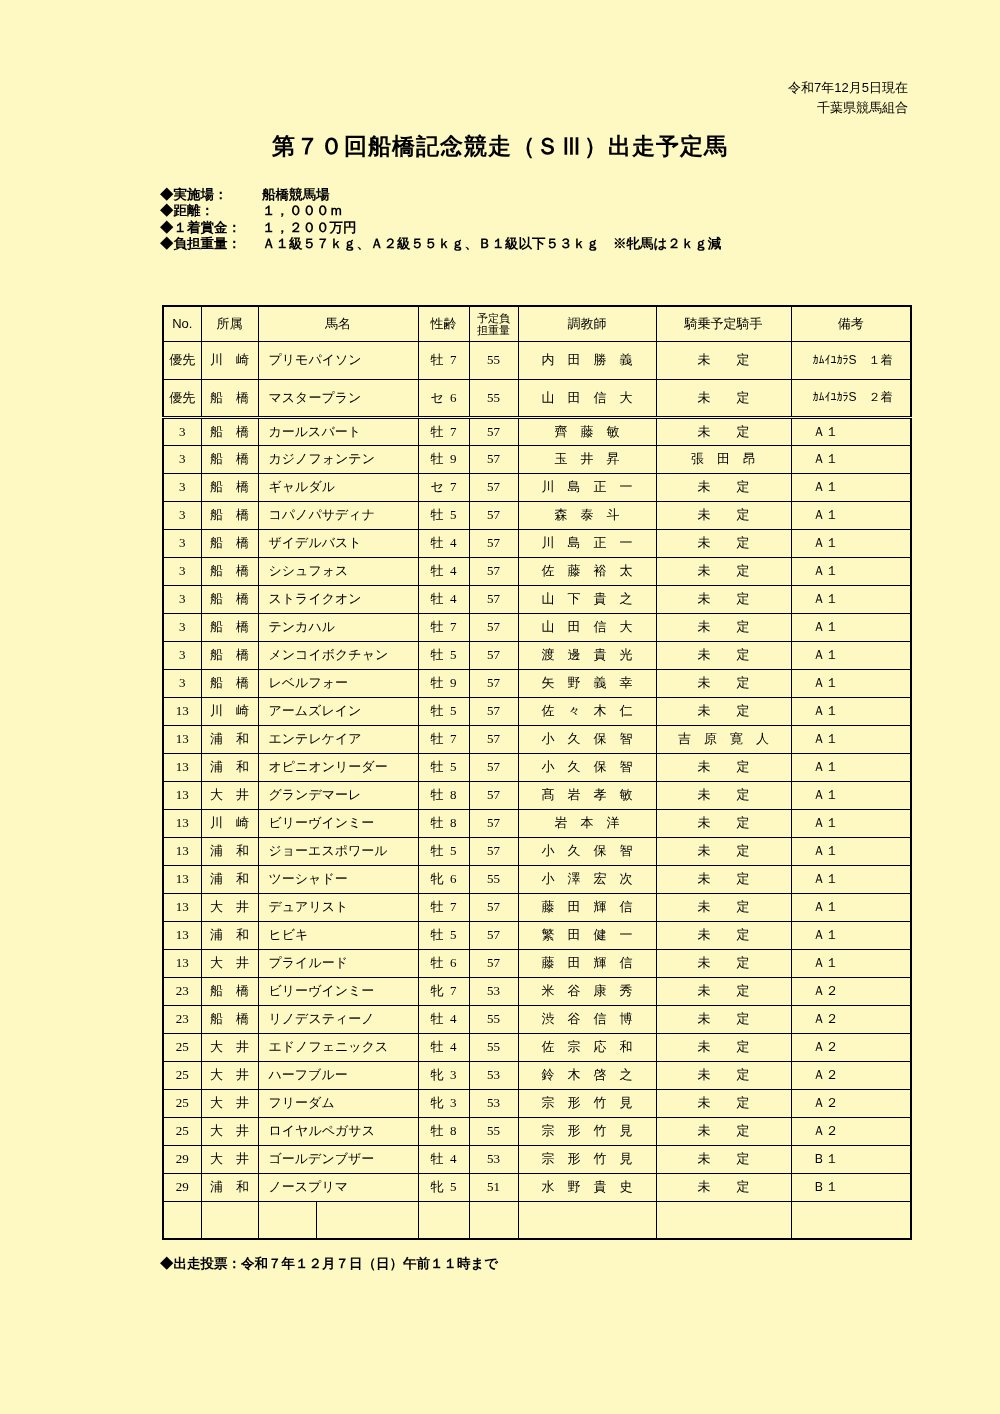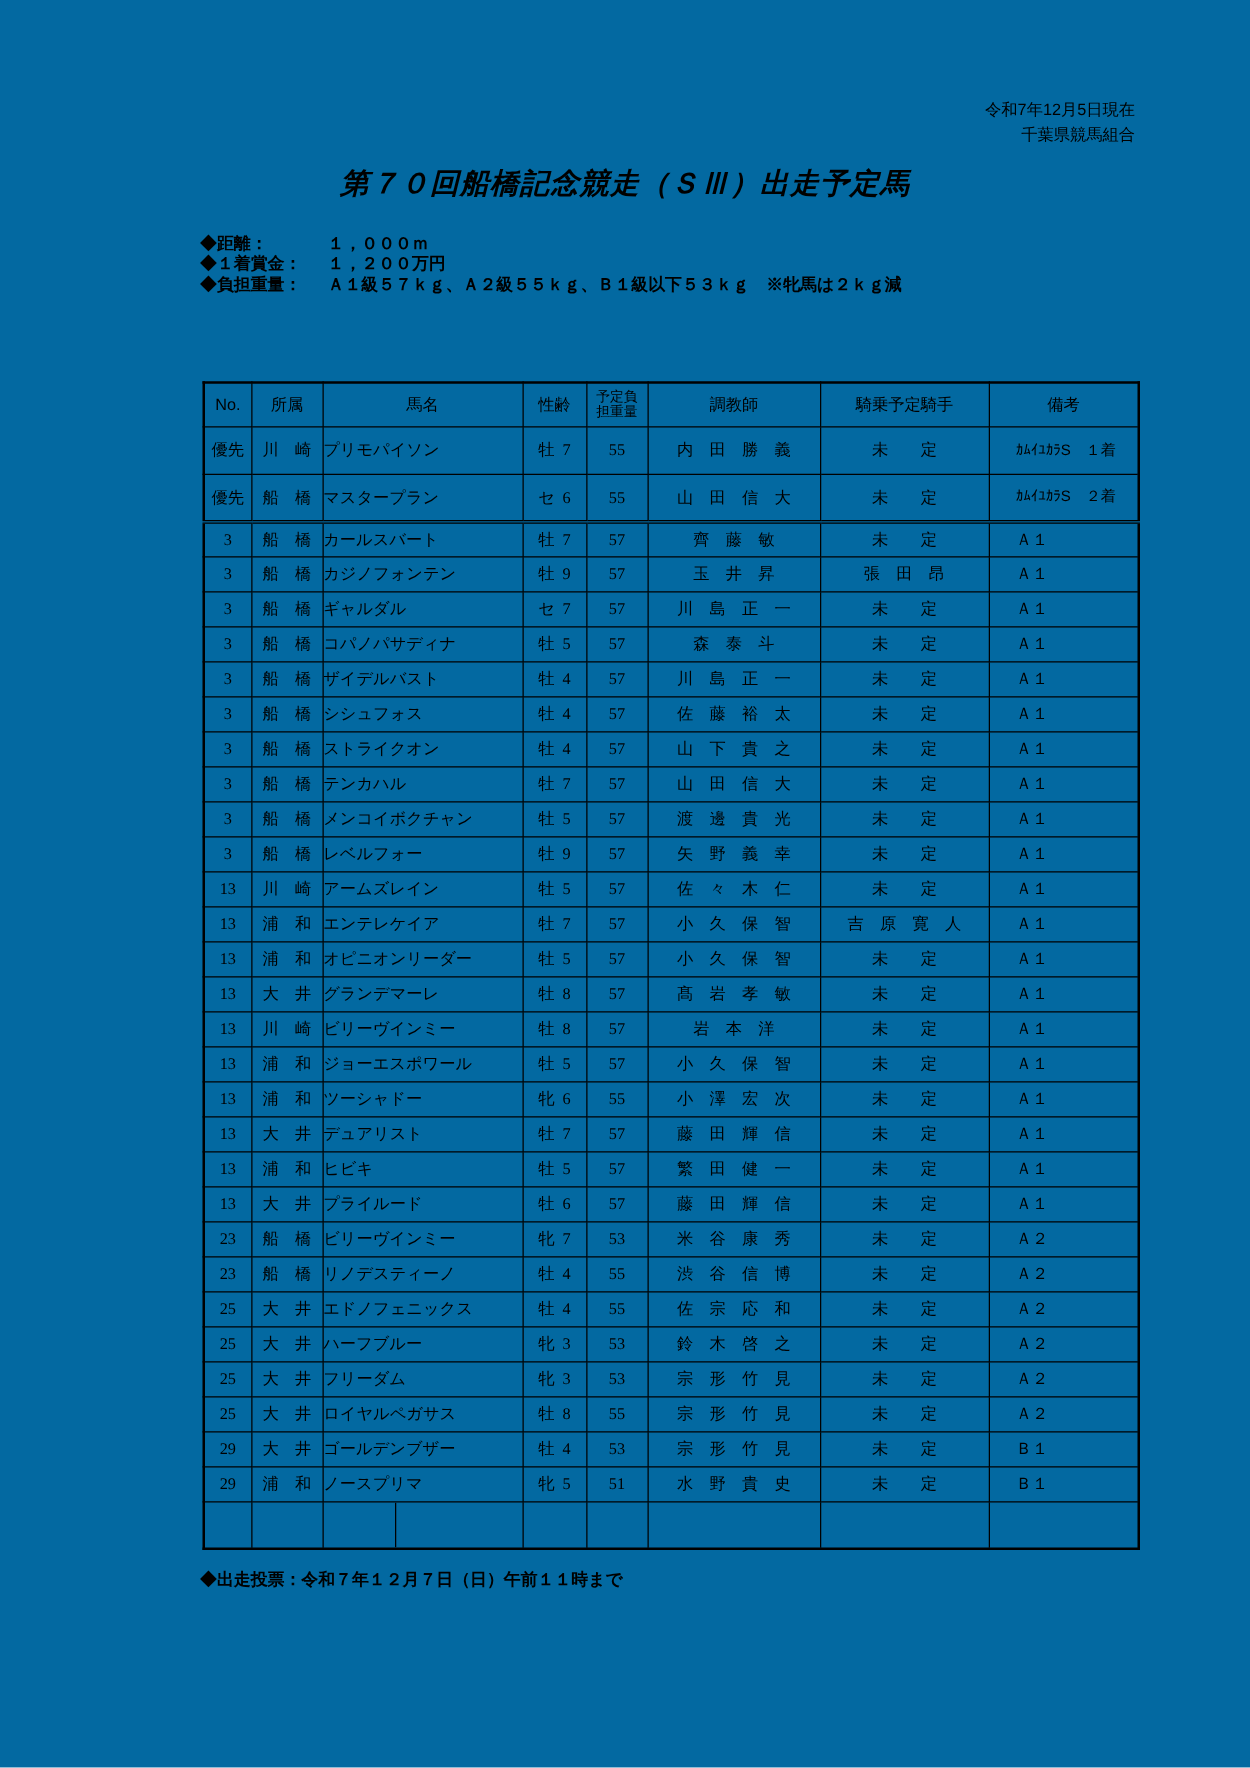--- a/index.html
+++ b/index.html
@@ -1,45 +1,45 @@
 <!DOCTYPE html>
 <html><head>
 <meta charset="utf-8">
 <style>
   html,body{margin:0;padding:0;background:#ffffff;}
   .page{
-    position:relative;width:1000px;height:1414px;background:#0369a1;color:#000;
+    position:relative;width:1000px;height:1414px;background:#fef9c3;color:#000;
     font-family:"Liberation Sans",sans-serif;overflow:hidden;
   }
   
   .corner{position:absolute;top:78px;right:92px;text-align:right;font-size:13px;line-height:20px;}
   
   .title{position:absolute;top:131px;left:0;width:100%;margin:0;text-align:center;
-    font-size:23px;font-weight:bold;letter-spacing:1px;font-style:italic;}
+    font-size:23px;font-weight:bold;letter-spacing:1px;}
   
   .info{position:absolute;left:160px;top:187px;font-size:13.5px;font-weight:bold;}
   .info-row{display:flex;line-height:16.4px;white-space:pre;}
   .info-label{width:102px;flex:0 0 102px;}
   
   table.entries{
     position:absolute;left:162px;top:305px;width:748px;table-layout:fixed;
     border-collapse:collapse;border:2px solid #000;
   }
   .entries th,.entries td{border:1px solid #000;padding:0;overflow:hidden;vertical-align:middle;}
   .entries thead tr{height:35px;}
   .entries th{font-family:"Liberation Sans",sans-serif;font-weight:normal;font-size:13px;text-align:center;}
   .entries th.weight-th{font-size:11px;line-height:12px;}
   .entries tbody td{font-family:"Liberation Serif",serif;font-size:13px;}
   tr.entry-row{height:28px;}
   tr.row-priority{height:38px;}
   tr.group-end td{border-bottom:3px double #000;}
   td.c-no{text-align:center;}
   tr.row-priority td.c-no{font-family:"Liberation Sans",sans-serif;}
   td.c-aff{text-align:center;}
-  td.c-horse{text-align:left;padding-left:0;white-space:pre;}
+  td.c-horse{text-align:left;padding-left:10px;white-space:pre;}
   td.c-sexage .sexage-wrap{display:flex;justify-content:space-between;align-items:center;padding:0 12px;}
   td.c-weight{text-align:center;}
   td.c-trainer,td.c-jockey{text-align:center;white-space:pre;}
   td.c-remark{text-align:left;padding-left:21px;white-space:pre;}
   tr.row-priority td.c-remark{font-family:"Liberation Sans",sans-serif;font-size:12px;}
   tr.row-empty{height:36px;}
   .empty-split{width:57px;height:36px;border-right:1px solid #000;}
   
   .footer-note{position:absolute;left:160px;top:1255px;font-size:13.5px;font-weight:bold;white-space:pre;}
 </style>
@@ -49,20 +49,24 @@
 <div class="page">
 
   <div class="corner">
     <div>令和7年12月5日現在</div>
     <div>千葉県競馬組合</div>
   </div>
 
   <h1 class="title">第７０回船橋記念競走（ＳⅢ）出走予定馬</h1>
 
   <div class="info">
+      <div class="info-row">
+    <span class="info-label">◆実施場：</span>
+    <span class="info-value">船橋競馬場</span>
+  </div>
       <div class="info-row">
     <span class="info-label">◆距離：</span>
     <span class="info-value">１，０００ｍ</span>
   </div>
       <div class="info-row">
     <span class="info-label">◆１着賞金：</span>
     <span class="info-value">１，２００万円</span>
   </div>
       <div class="info-row">
     <span class="info-label">◆負担重量：</span>

